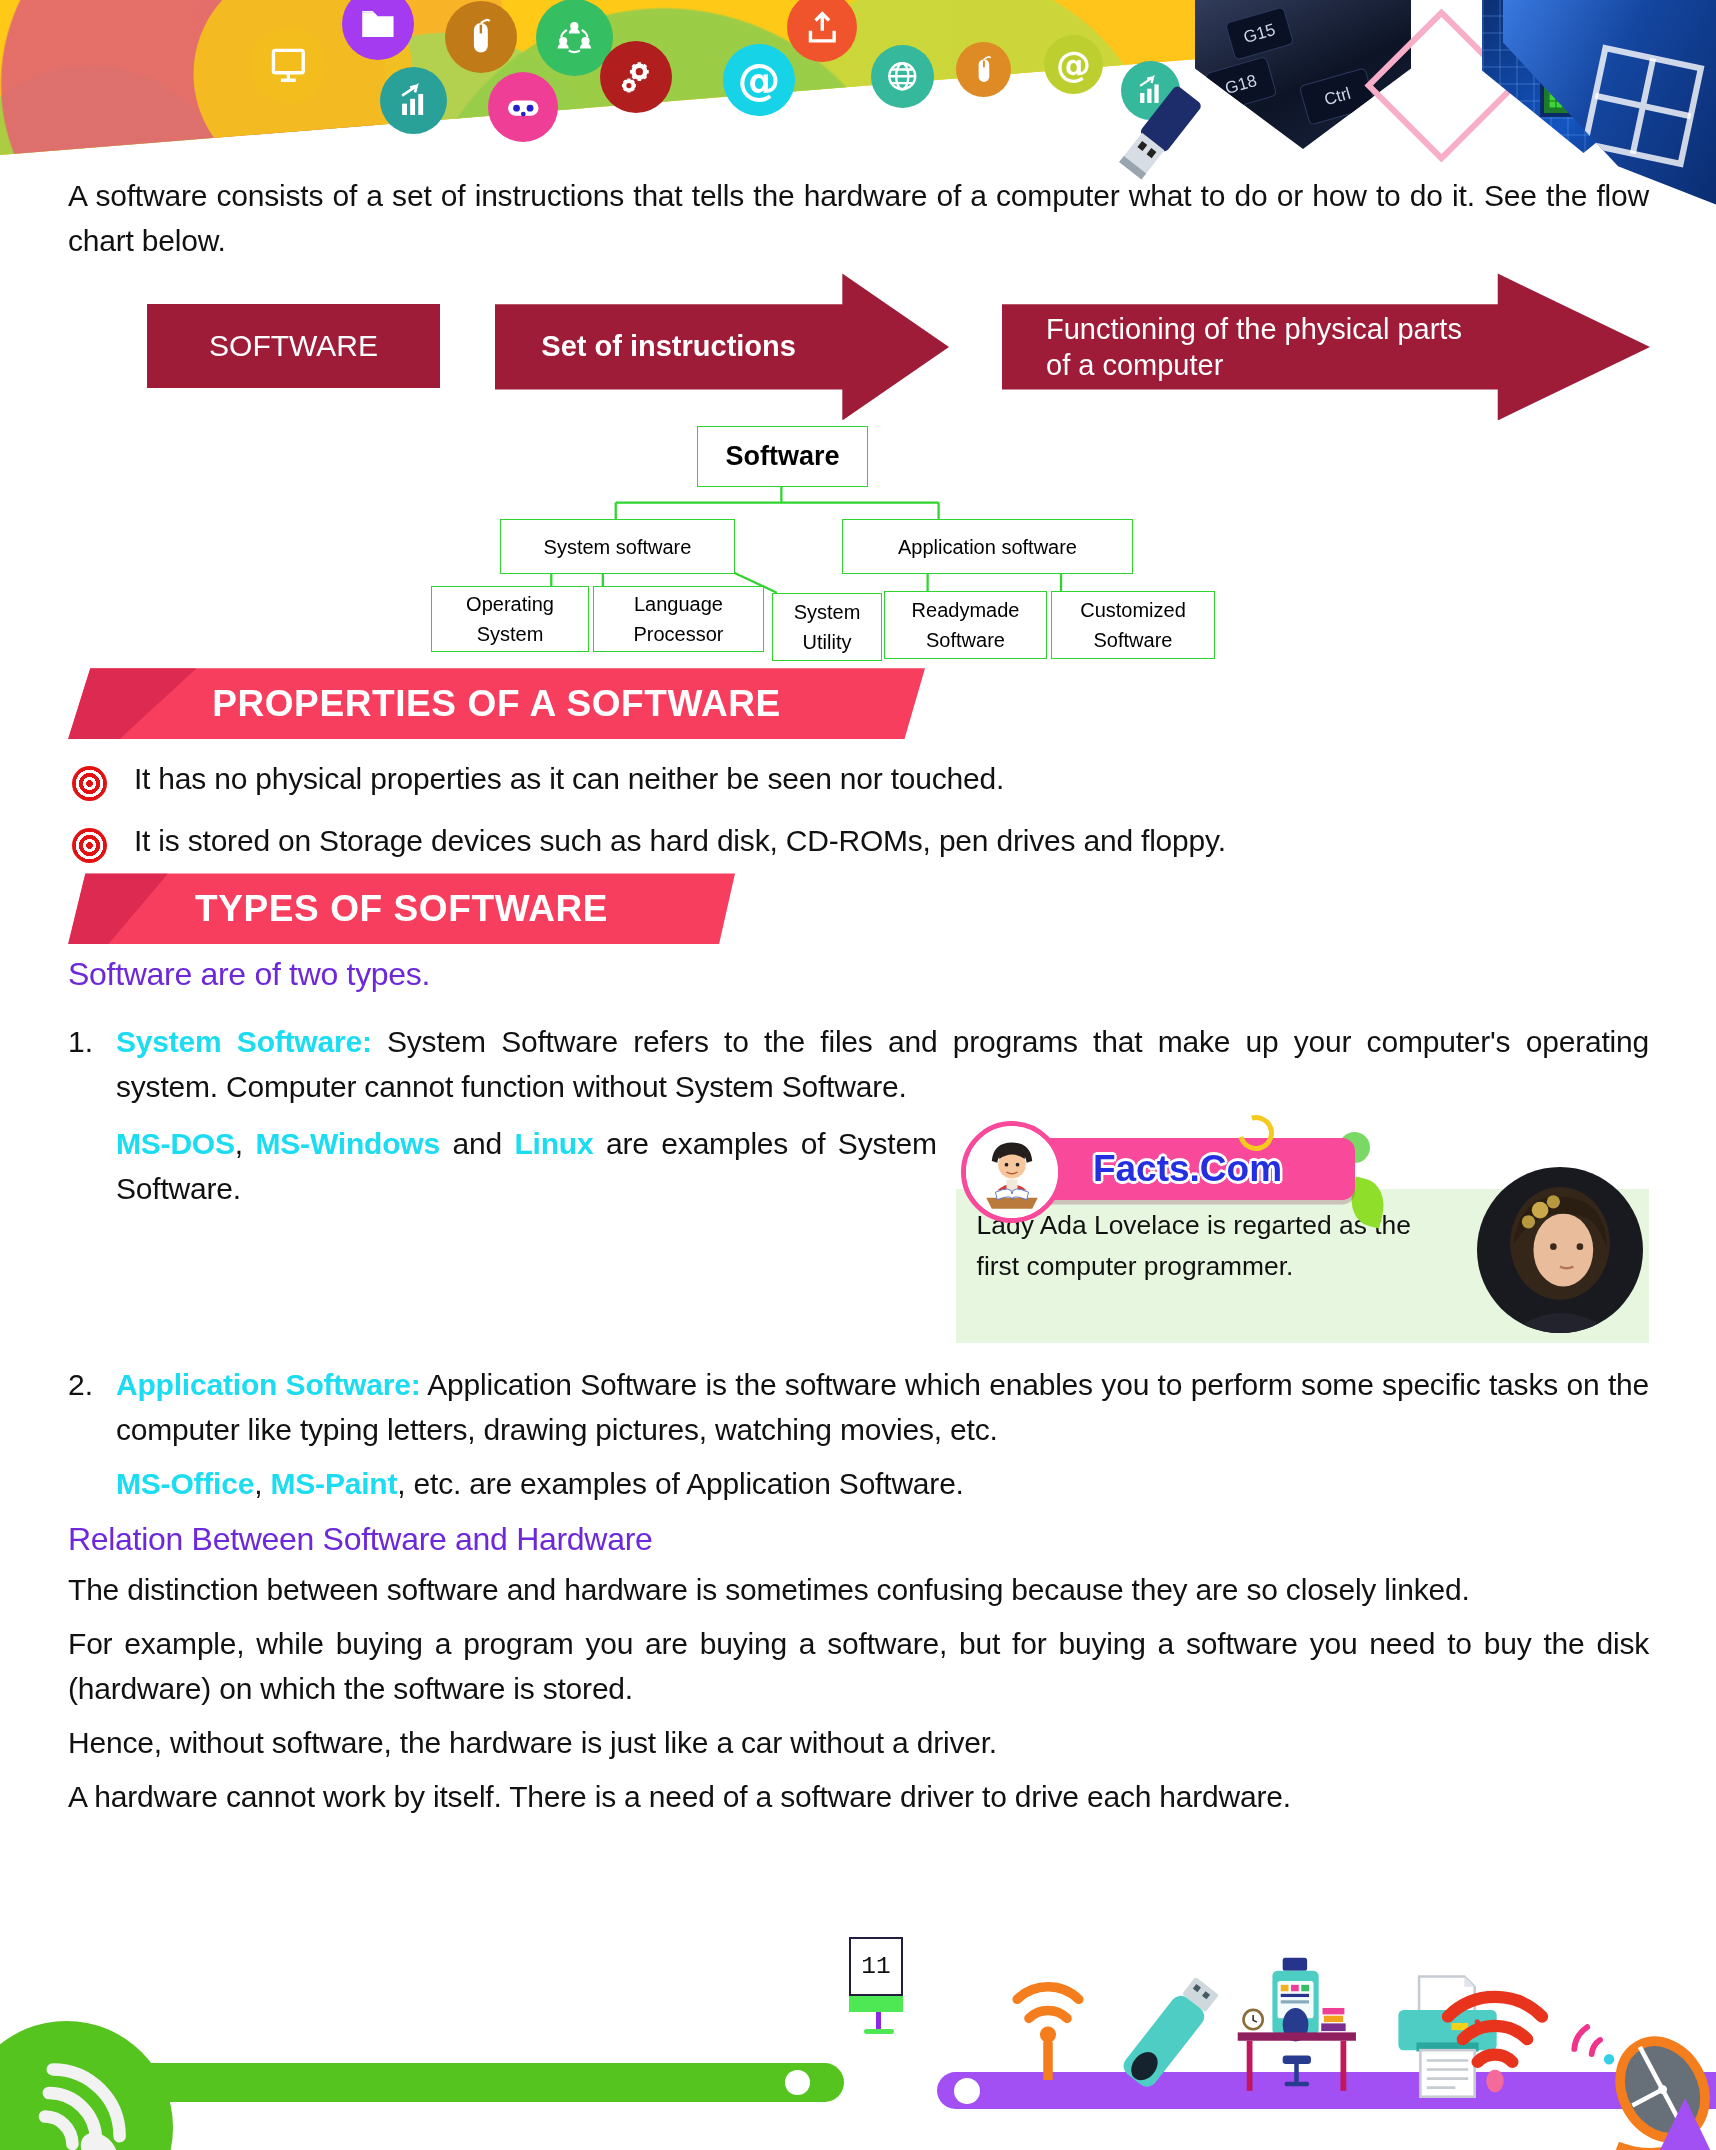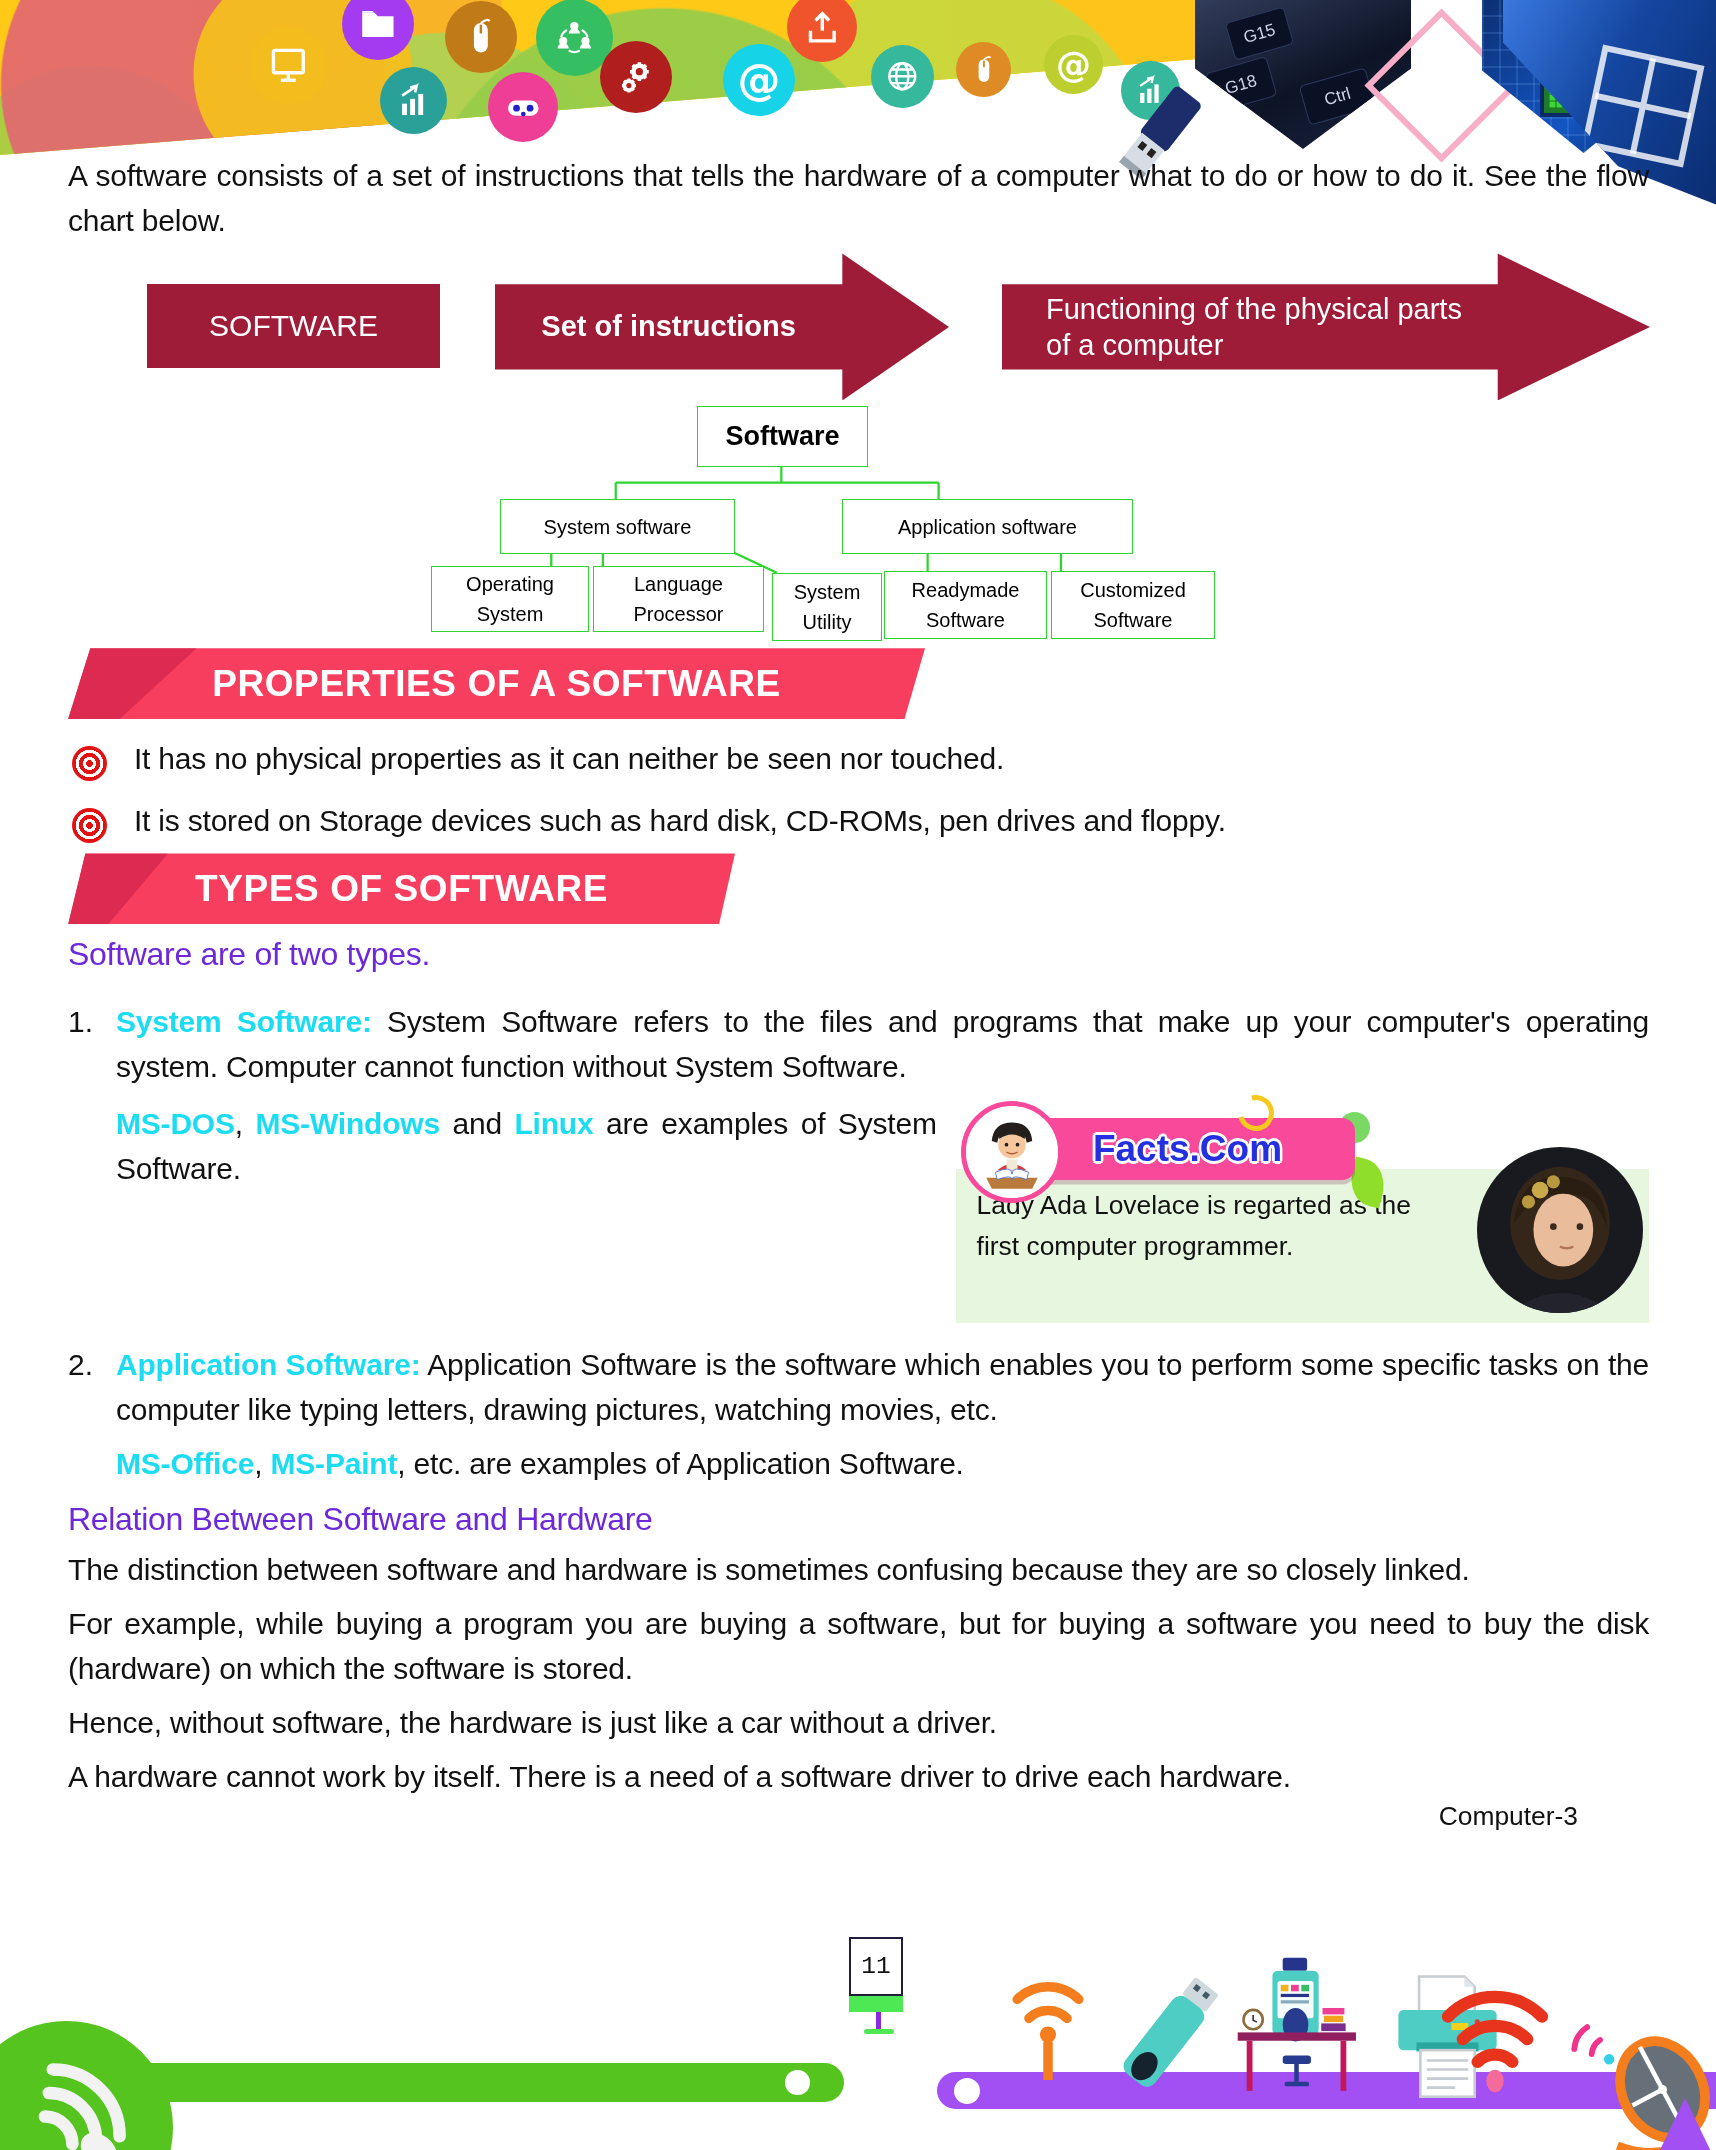--- a/index.html
+++ b/index.html
@@ -41,21 +41,21 @@
     border:5.2px solid #1c7a2a;box-shadow:0 0 0 3.9px #0a2a66;
     background-image:repeating-linear-gradient(90deg,rgba(0,80,0,.35) 0 1.3px,transparent 1.3px 6.4px),
       repeating-linear-gradient(0deg,rgba(0,80,0,.35) 0 1.3px,transparent 1.3px 6.4px);}
   .chip-core{position:absolute;left:23px;top:22px;width:27px;height:28px;background:#123c12;}
   .ph-windows{right:0;top:0;width:213px;height:213px;
     clip-path:polygon(0 0,100% 0,100% 96%,54% 78%,0 20%);
     background:linear-gradient(118deg,#3a79e0 0%,#1446a0 45%,#0a2c70 100%);}
   .ph-windows svg{position:absolute;right:11.6px;top:45px;width:122px;height:122px;transform:rotate(12deg);}
   .usb-top{left:1088px;top:70px;width:135px;height:135px;}
   
-  .content{position:absolute;left:0;top:148px;width:1716px;padding:0 67px 0 68px;box-sizing:border-box;}
+  .content{position:absolute;left:0;top:168px;width:1716px;padding:0 67px 0 68px;box-sizing:border-box;}
   p{margin:0;}
   .body-text{font-size:30px;line-height:45px;letter-spacing:-0.2px;text-align:justify;}
   .intro{margin-top:5.2px;}
   
   .flow{position:relative;height:147px;margin-top:10.3px;}
   .fc-box{position:absolute;left:79px;top:31px;width:293px;height:84px;background:#9f1c39;
     color:#fff;font-size:30px;display:flex;align-items:center;justify-content:center;}
   .fc-arrow{position:absolute;top:0;height:147px;background:#9f1c39;color:#fff;
     clip-path:polygon(0 21%,76.5% 21%,76.5% 0,100% 50%,76.5% 100%,76.5% 79%,0 79%);}
   .fc-arrow1{left:427px;width:454px;}
@@ -381,21 +381,20 @@
     <p class="body-text"><span class="cyan">Application Software:</span><span> Application Software is the software which enables you to perform some specific tasks on the computer like typing letters, drawing pictures, watching movies, etc.</span></p>
   </div>
   <p class="body-text" style="margin-top:9px;padding-left:48px;"><span class="cyan">MS-Office</span><span>, </span><span class="cyan">MS-Paint</span><span>, etc. are examples of Application Software.</span></p>
 
   <p class="blue-head rel-head">Relation Between Software and Hardware</p>
   <p class="body-text para">The distinction between software and hardware is sometimes confusing because they are so closely linked.</p>
   <p class="body-text para">For example, while buying a program you are buying a software, but for buying a software you need to buy the disk (hardware) on which the software is stored.</p>
   <p class="body-text para">Hence, without software, the hardware is just like a car without a driver.</p>
   <p class="body-text para">A hardware cannot work by itself. There is a need of a software driver to drive each hardware.</p>
 
-  <p class="book-label">Computer-3</p>
 </div>
 
 <div class="green-bar"></div>
 
 <div class="phone-blob">
   <svg viewBox="0 0 100 100">
     <g fill="none" stroke="#f2f2f2" stroke-width="9" stroke-linecap="round" transform="rotate(45 50 50)">
       <path d="M36 60a20 20 0 0 1 28 0"></path>
       <path d="M26 46a34 34 0 0 1 48 0"></path>
       <path d="M16 32a48 48 0 0 1 68 0"></path>

